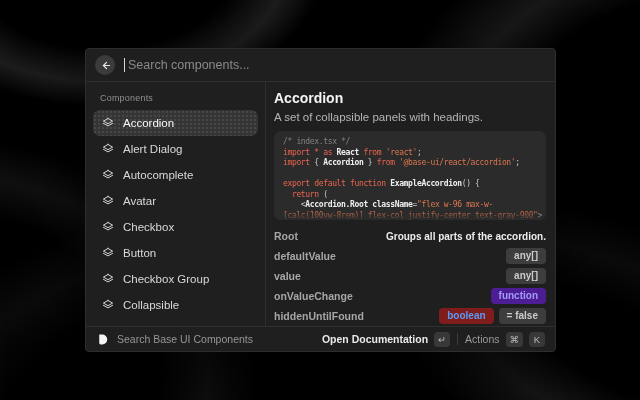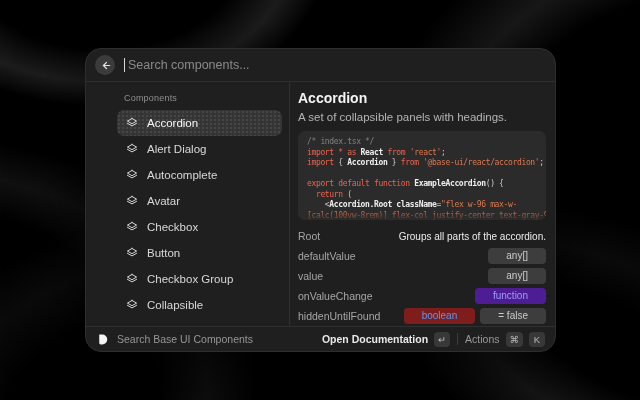--- a/index.html
+++ b/index.html
@@ -10,37 +10,37 @@
     background-image:
       radial-gradient(ellipse 320px 210px at 16% -10%, rgba(0,0,0,0) 42%, rgba(95,95,95,0.30) 58%, rgba(0,0,0,0) 70%),
       radial-gradient(ellipse 520px 430px at 116% 50%, rgba(0,0,0,0) 50%, rgba(80,80,80,0.30) 60%, rgba(0,0,0,0) 73%),
       radial-gradient(ellipse 430px 320px at -12% 96%, rgba(0,0,0,0) 54%, rgba(75,75,75,0.22) 66%, rgba(0,0,0,0) 78%),
       radial-gradient(ellipse 640px 320px at 58% 112%, rgba(0,0,0,0) 58%, rgba(60,60,60,0.18) 70%, rgba(0,0,0,0) 82%);
     position:relative;
   }
 
   .modal {
     position:absolute; left:85px; top:48px; width:471px; height:304px;
-    background:#1f1f1f; border:1px solid #2e2e2e; border-radius:16px;
+    background:#1f1f1f; border:1px solid #2e2e2e; border-radius:4px;
     box-shadow:0 30px 70px rgba(0,0,0,0.65);
     display:flex; flex-direction:column; overflow:hidden;justify-content:space-between;
   }
 
   
   .searchbar { height:33px; flex:0 0 33px; display:flex; align-items:center; padding:0 10px 0 9px; border-bottom:1px solid #2f2f2f; }
   .back-btn { width:20px; height:20px; border-radius:50%; background:#3b3b3b; display:flex; align-items:center; justify-content:center; color:#e3e3e3; flex:0 0 20px; cursor:pointer; }
   .back-btn svg { display:block; }
   .caret { width:1px; height:14px; background:#d8d8d8; margin-left:9px; }
   .search-input { flex:1; background:transparent; border:0; outline:none; color:#e8e8e8; font-size:12.5px; font-family:"Liberation Sans", sans-serif; padding-left:3px; }
   .search-input::placeholder { color:#8a8a8a; }
 
   
   .content { flex:1; display:flex; min-height:0; }
 
-  .sidebar { width:180px; flex:0 0 180px; border-right:1px solid #2f2f2f; padding-top:5px; overflow:hidden;margin-left:24px; }
+  .sidebar { width:180px; flex:0 0 180px; border-right:1px solid #2f2f2f; padding-top:5px; overflow:hidden; }
   .sidebar-heading { font-size:9px; color:#8f8f8f; padding:6px 14px 7px; letter-spacing:0.2px; }
   .side-item { height:26px; margin:0 7px; border-radius:7px; display:flex; align-items:center; gap:9px; padding:0 9px; font-size:11.5px; color:#d9d9d9; cursor:pointer; }
   .side-item .icn { display:flex; color:#dedede; }
   .side-item.selected {
     background-color:#353535;
     background-image:radial-gradient(rgba(255,255,255,0.09) 0.8px, transparent 0.9px);
     background-size:4px 4px;
     color:#fafafa;
   }
 
@@ -57,25 +57,25 @@
   .codeblock::after { content:""; position:absolute; left:0; right:0; bottom:0; height:10px;
     background:linear-gradient(rgba(43,43,43,0), rgba(43,43,43,0.85)); pointer-events:none; }
   .code-line { white-space:pre; }
   .cm { color:#828282; }
   .kw { color:#ec6550; }
   .id { color:#efefef; font-weight:700; }
   .st { color:#dd7850; }
   .pl { color:#c9c9c9; }
 
   .props { margin-top:6px; }
-  .prop-row { height:20px; display:flex; align-items:center; justify-content:space-between; }
+  .prop-row { height:20px; display:flex; align-items:center; justify-content:space-between;font-weight:bold; }
   .prop-name { font-size:10.5px; color:#a6a6a6; }
   .prop-desc { font-size:10px; color:#ececec; }
   .prop-badges { display:flex; gap:5px; }
-  .badge { font-size:10px; padding:2px 18px 3px; border-radius:4px; line-height:11px; }
+  .badge { font-size:10px; padding:2px 8px 3px; border-radius:4px; line-height:11px; }
   .badge.gray { background:#3d3d3d; color:#cbcbcb; }
   .badge.purple { background:#4c1d95; color:#a29bf7; }
   .badge.blue { background:#7f1d1d; color:#569af6; }
 
   
   .footer { height:25px; flex:0 0 25px; border-top:1px solid #2f2f2f; display:flex; align-items:center; padding:12px 10px; }
   .brand-logo { display:flex; color:#f5f5f5; }
   .brand-text { font-size:10.5px; color:#969696; margin-left:8px; }
   .footer-right { margin-left:auto; display:flex; align-items:center; gap:7px; }
   .footer-action { display:flex; align-items:center; gap:6px; cursor:pointer; }

